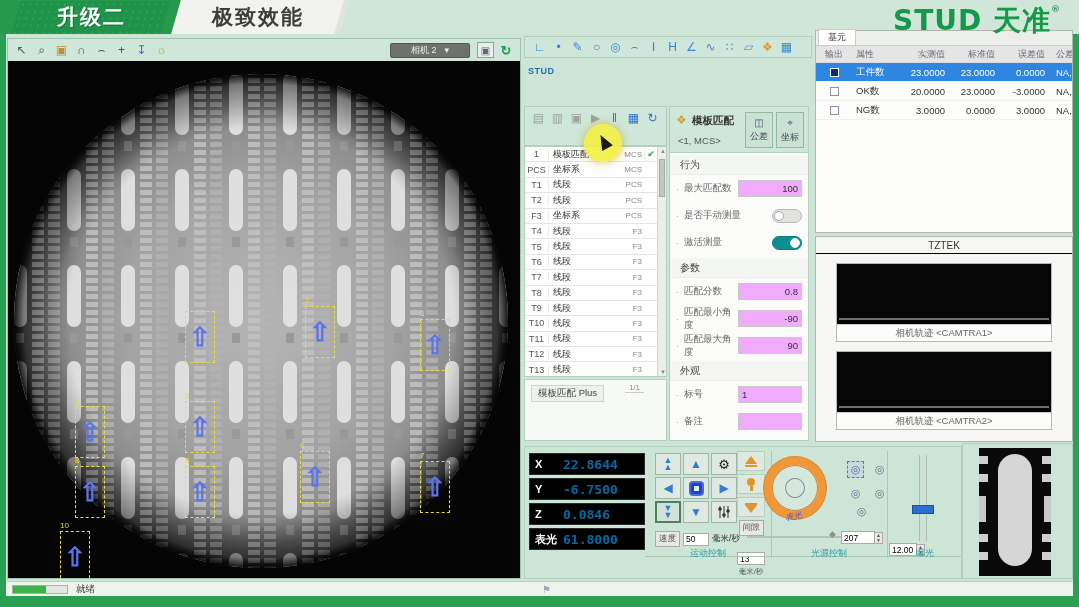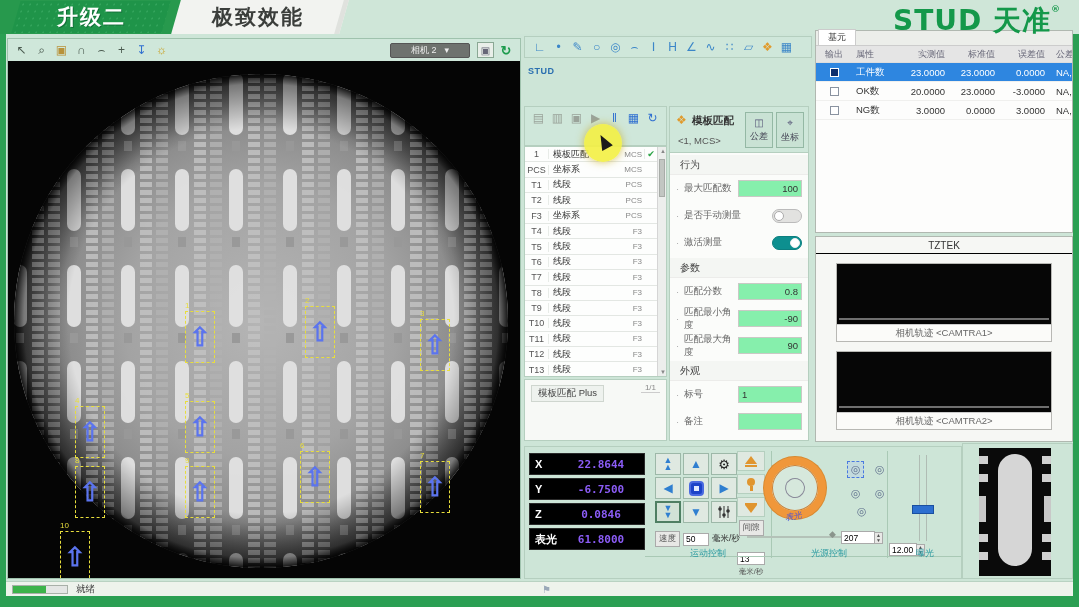--- a/index.html
+++ b/index.html
@@ -44,35 +44,35 @@
 .srow{display:flex;height:15.4px;border-bottom:1px solid #e3e7e3;align-items:center;font-size:9px;background:#fdfefd}
 .sid{width:24px;text-align:center;color:#555;border-right:1px solid #e8ece8}
 .stype{flex:1;padding-left:4px;color:#333}
 .sref{width:26px;text-align:right;color:#888;font-size:8px;padding-right:2px}
 .schk{width:13px;color:#2aa345;font-size:9px;border-left:1px solid #e8ece8;text-align:center}
 .vsb{position:absolute;right:0;top:0;width:9px;height:100%;background:#eceeec;border-left:1px solid #d5d5d5;font-size:6px;color:#888;text-align:center}
 .vthumb{position:absolute;right:1px;top:12px;width:6px;height:38px;background:#c2c6c2;border:1px solid #a8aca8}
 .vsb .up{position:absolute;top:1px;left:2px}.vsb .dn{position:absolute;bottom:1px;left:2px}
 #stepsft{position:absolute;left:524px;top:379px;width:143px;height:62px;background:#f7f9f6;border:1px solid #b5cfbf}
 .fttab{position:absolute;left:6px;top:5px;font-size:9.5px;color:#444;border:1px solid #cfd6cf;padding:1px 6px;background:#eef2ee}
-.ftpage{position:absolute;right:6px;top:3px;font-size:8px;color:#888;border-bottom:1px solid #ccc;padding:0 4px}
+.ftpage{position:absolute;right:22px;top:3px;font-size:8px;color:#888;border-bottom:1px solid #ccc;padding:0 4px}
 
 #params{position:absolute;left:669px;top:106px;width:140px;height:335px;background:#fbfcfa;border:1px solid #b5cfbf}
 #phead{height:46px;background:#cfe7da;border-bottom:1px solid #b5cfbf;position:relative}
 .picon{position:absolute;left:6px;top:6px;font-size:12px;color:#e09b2d}
 .ptitle{position:absolute;left:22px;top:7px;font-size:10.5px;font-weight:bold;color:#333}
 .psub{position:absolute;left:8px;top:28px;font-size:9.5px;color:#555}
 #pbtns{position:absolute;right:4px;top:5px;display:flex;gap:3px}
 .pbtn{width:28px;height:36px;background:#c9e2d4;border:1px solid #94b8a4;font-size:9px;color:#445;display:flex;flex-direction:column;align-items:center;justify-content:center;gap:2px}
 .pbtn .bi{font-size:10px;color:#557}
 .psec{height:20px;display:flex;align-items:center;padding-left:10px;font-size:10px;color:#444;background:#f4f6f3;border-bottom:1px solid #ececea;margin-top:2px}
 .prow{height:27px;display:flex;align-items:center;padding:0 6px;font-size:9.5px;color:#666}
 .pbullet{color:#aaa;width:8px}
 .plabel{flex:1}
-.pinput{width:64px;height:17px;background:#86efac;border:1px solid #c9c9c5;font-size:9.5px;text-align:right;padding:0 3px;color:#333;font-family:"Liberation Sans",sans-serif}
+.pinput{width:64px;height:17px;background:#f0abfc;border:1px solid #c9c9c5;font-size:9.5px;text-align:right;padding:0 3px;color:#333;font-family:"Liberation Sans",sans-serif}
 .pinput.left{text-align:left}
 .toggle{width:30px;height:14px;border-radius:7px;background:#e2e2e0;border:1px solid #bbb;position:relative}
 .toggle .knob{position:absolute;left:1px;top:1px;width:10px;height:10px;border-radius:50%;background:#fff;border:1px solid #aaa}
 .toggle.on{background:#0d8f8f;border-color:#0c7f7f}
 .toggle.on .knob{left:auto;right:1px;border-color:#eee}
 
 #results{position:absolute;left:815px;top:30px;width:258px;height:203px;background:#fdfdfc;border:1px solid #b0b8b0}
 .rtabs{height:15px;background:#eceeea;border-bottom:1px solid #ccc;display:flex;align-items:flex-end;padding-left:2px}
 .rtab{font-size:9px;padding:1px 9px;background:#fff;border:1px solid #ccc;border-bottom:none;color:#333}
 #rhead{display:flex;height:17px;border-bottom:1px solid #ddd;background:#e5e5e5;font-size:9px;color:#667;align-items:center}
@@ -88,21 +88,21 @@
 .ttitle{height:17px;display:flex;align-items:center;justify-content:center;font-size:10px;color:#333;border-bottom:1px solid #000000}
 .titem{margin:9px 20px 0 20px;border:1px solid #b8b8b4;background:#fbfbf9}
 .tblack{height:60px;background:#060606;position:relative}
 .tline{position:absolute;left:2px;right:2px;bottom:4px;height:2px;background:#6e6e6e}
 .tcap{height:17px;display:flex;align-items:center;justify-content:center;font-size:9.5px;color:#666;border-top:1px solid #ccc}
 
 #bottom{position:absolute;left:524px;top:446px;width:438px;height:133px;background:#cde5d7;border:1px solid #b5cfbf}
 #dro{position:absolute;left:4px;top:6px}
 .drorow{width:116px;height:22px;background:#000;margin-bottom:3px;display:flex;align-items:center;padding:0 5px;border:1px solid #2a2a2a}
 .dlab{color:#fff;font-weight:bold;font-size:11px;width:28px;white-space:nowrap}
-.dval{flex:1;text-align:center;color:#8b5cf6;font-weight:bold;font-size:11px;font-family:"DejaVu Sans Mono",monospace}
+.dval{flex:1;text-align:left;color:#0369a1;font-weight:bold;font-size:13px;font-family:"DejaVu Sans Mono",monospace}
 #jog{position:absolute;left:130px;top:6px;display:grid;grid-template-columns:repeat(3,26px);grid-gap:2px}
 .jbtn{width:26px;height:22px;background:#dfe9e1;border:1px solid #9db8a8;display:flex;align-items:center;justify-content:center;color:#2f7fd0;font-size:12px}
 .jbtn.sel{border:2px solid #4f7f63;background:#d2e2d6}
 .dblcol{display:flex;flex-direction:column;line-height:7px;font-size:9px;font-weight:bold}
 .gear{color:#222;font-size:13px}
 .stopper{width:15px;height:15px;border-radius:4px;background:#1c43c8;border:2px solid #4a6ae0;position:relative}
 .stopper::after{content:"";position:absolute;left:3px;top:3px;width:5px;height:5px;background:#dfe9ff}
 #speedrow{position:absolute;left:130px;top:84px;display:flex;align-items:center;gap:3px;font-size:8.5px;color:#333}
 .spbtn{border:1px solid #aaa;background:#e8e8e6;padding:1px 3px;font-size:8.5px;color:#555}
 .spin{width:26px;height:13px;border:1px solid #aaa;background:#fff;font-size:8.5px;padding:0 2px;font-family:"Liberation Sans",sans-serif}

